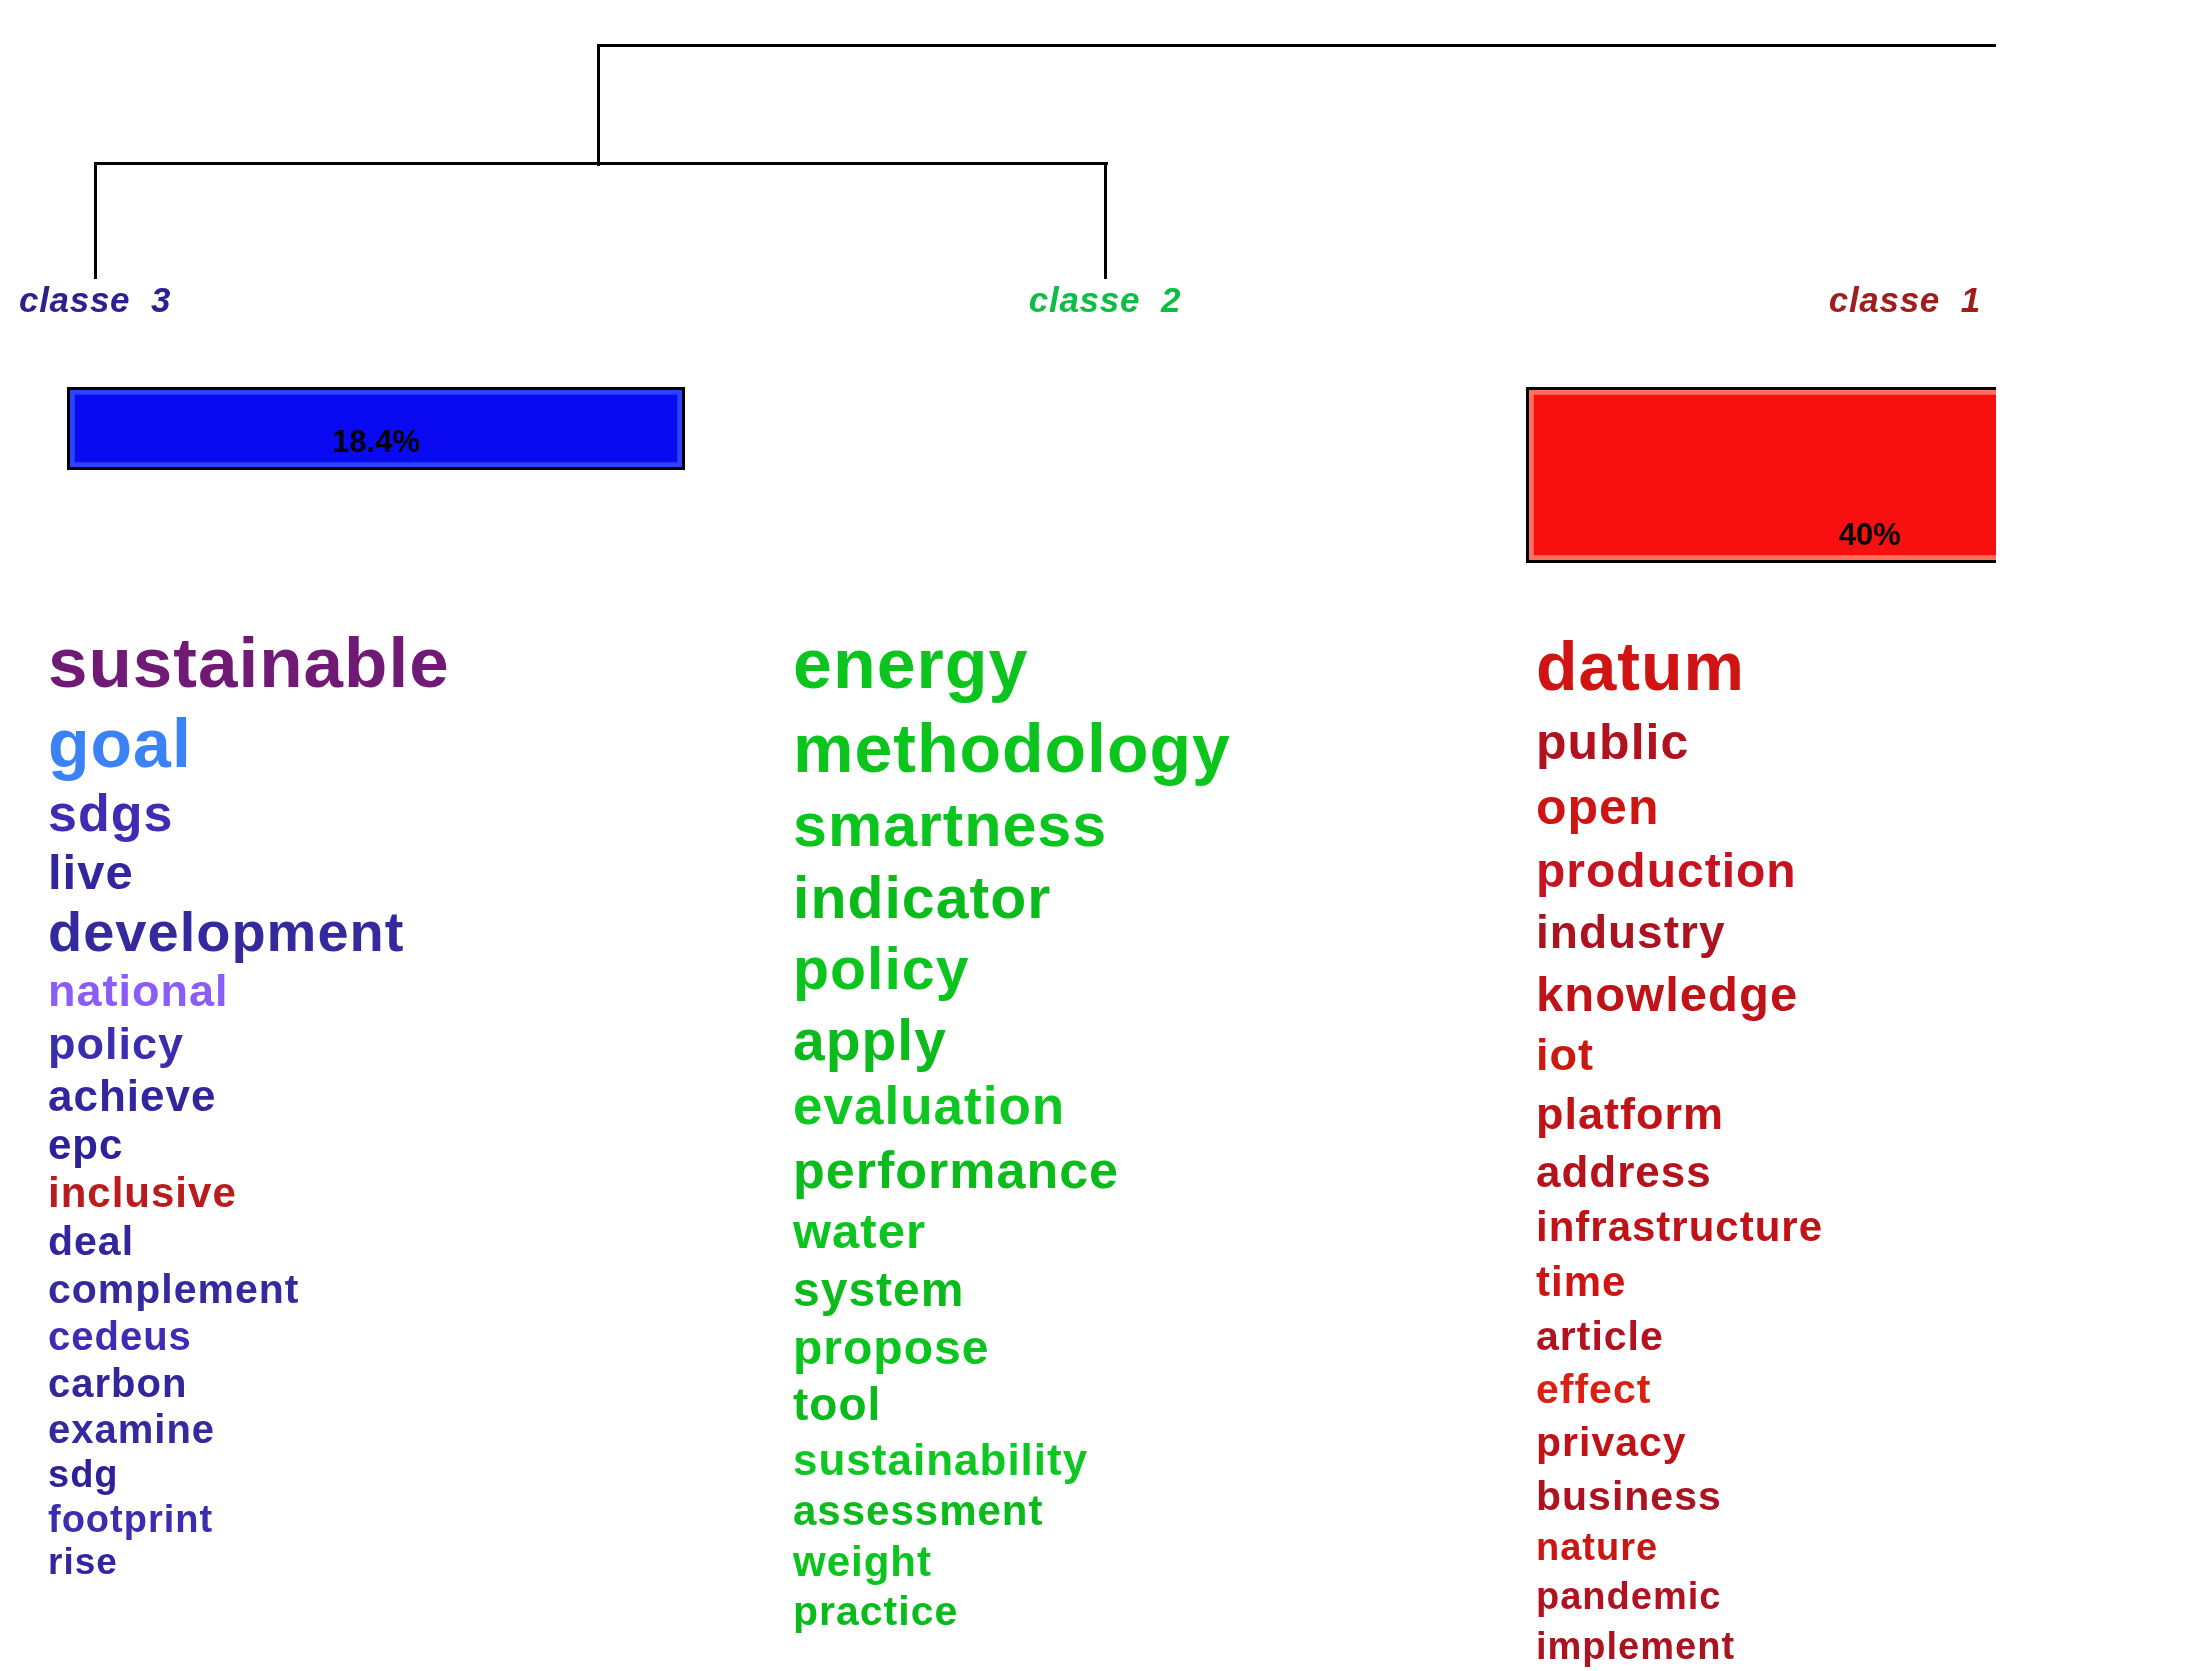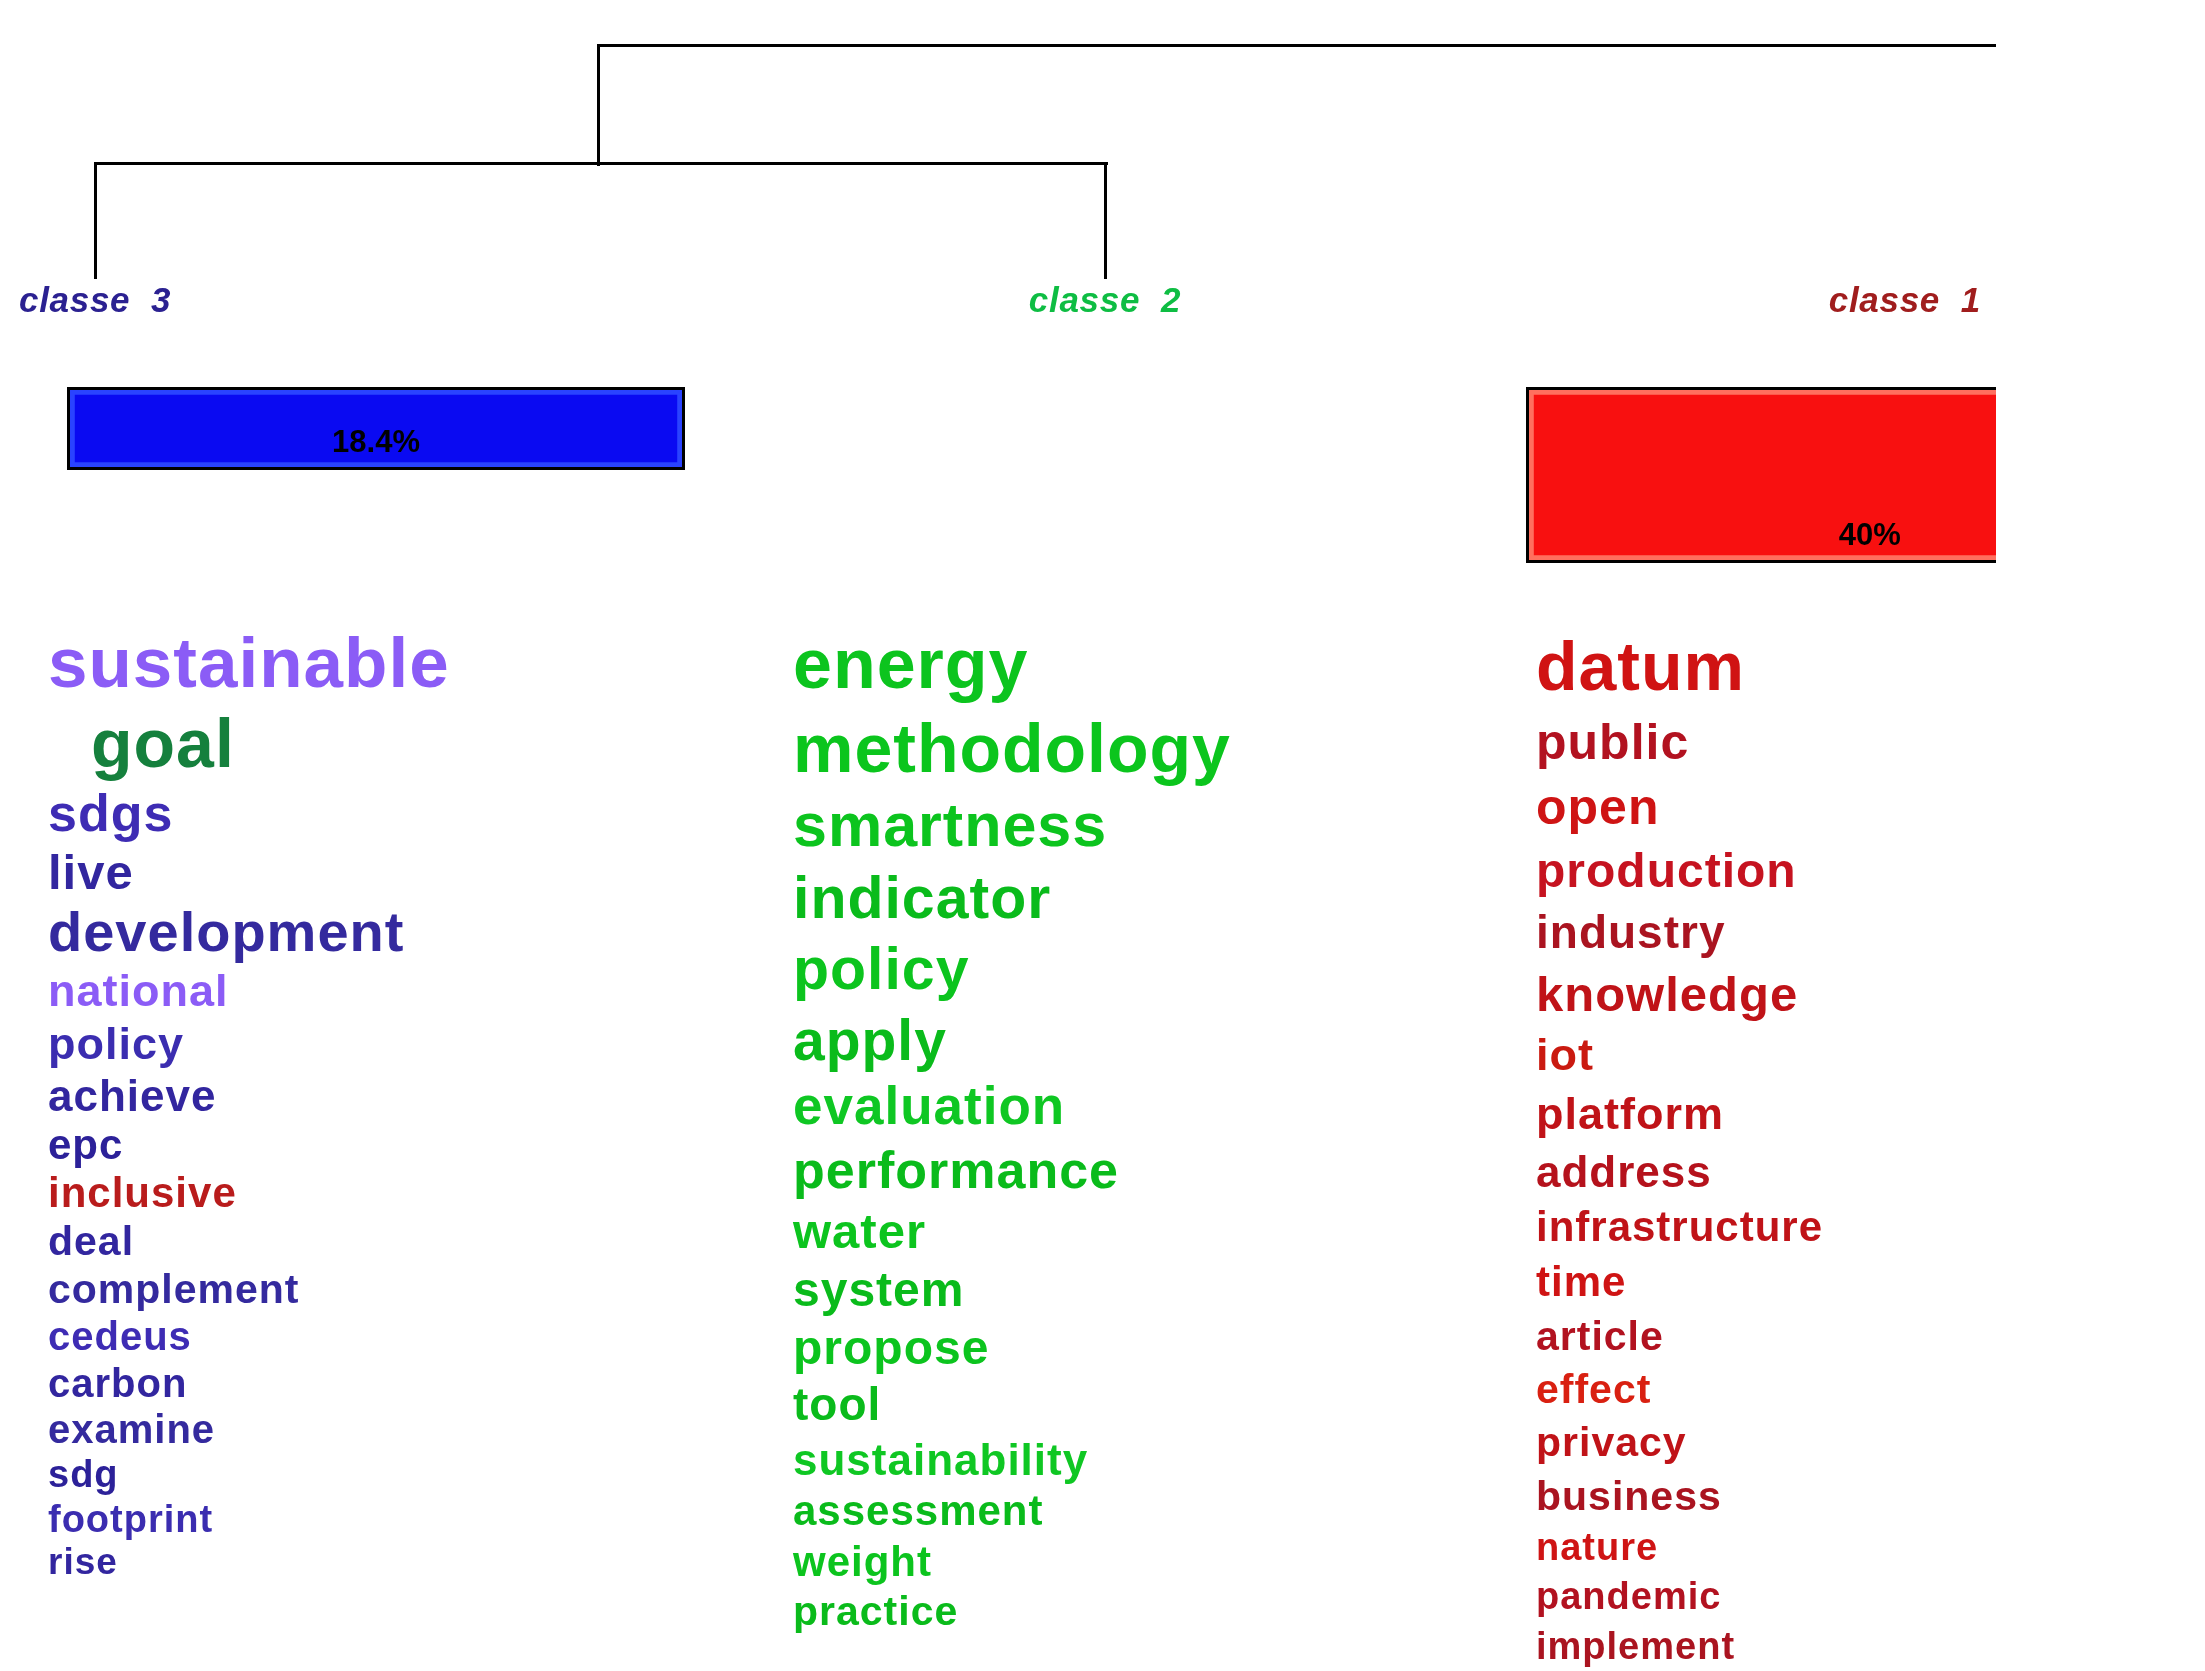--- a/index.html
+++ b/index.html
@@ -65,22 +65,22 @@
   <div class="classe-label" id="label-c1" style="color: rgb(160, 29, 29);">classe  1</div>
 
   <div class="bar" id="bar-c3" style="background: rgb(10, 10, 242); box-shadow: rgb(42, 67, 255) 0px 0px 0px 4.8px inset;">
     <span class="pct">18.4%</span>
   </div>
   <div class="bar" id="bar-c1" style="background: rgb(248, 16, 16); box-shadow: rgb(255, 111, 95) 0px 0px 0px 4.8px inset;">
     <span class="pct">40%</span>
   </div>
 
   <div class="words" id="words-c3">
-      <span class="word" style="font-size: 71px; color: #8b5cf6;">sustainable</span>
-      <span class="word" style="font-size: 68px; color: #15803d; margin-left: 43px;">goal</span>
+      <span class="word" style="font-size: 71px; color: #701a75;">sustainable</span>
+      <span class="word" style="font-size: 68px; color: #3b82f6;">goal</span>
       <span class="word" style="font-size: 52px; color: rgb(62, 44, 180);">sdgs</span>
       <span class="word" style="font-size: 49px; color: rgb(50, 38, 159);">live</span>
       <span class="word" style="font-size: 56px; color: rgb(52, 42, 158);">development</span>
       <span class="word" style="font-size: 45px; color: #8b5cf6;">national</span>
       <span class="word" style="font-size: 45px; color: rgb(59, 45, 176);">policy</span>
       <span class="word" style="font-size: 44px; color: rgb(50, 38, 159);">achieve</span>
       <span class="word" style="font-size: 42px; color: rgb(44, 33, 153);">epc</span>
       <span class="word" style="font-size: 42px; color: #b91c1c; text-align: center;">inclusive</span>
       <span class="word" style="font-size: 41px; color: rgb(50, 38, 159);">deal</span>
       <span class="word" style="font-size: 41px; color: rgb(52, 42, 158);">complement</span>

